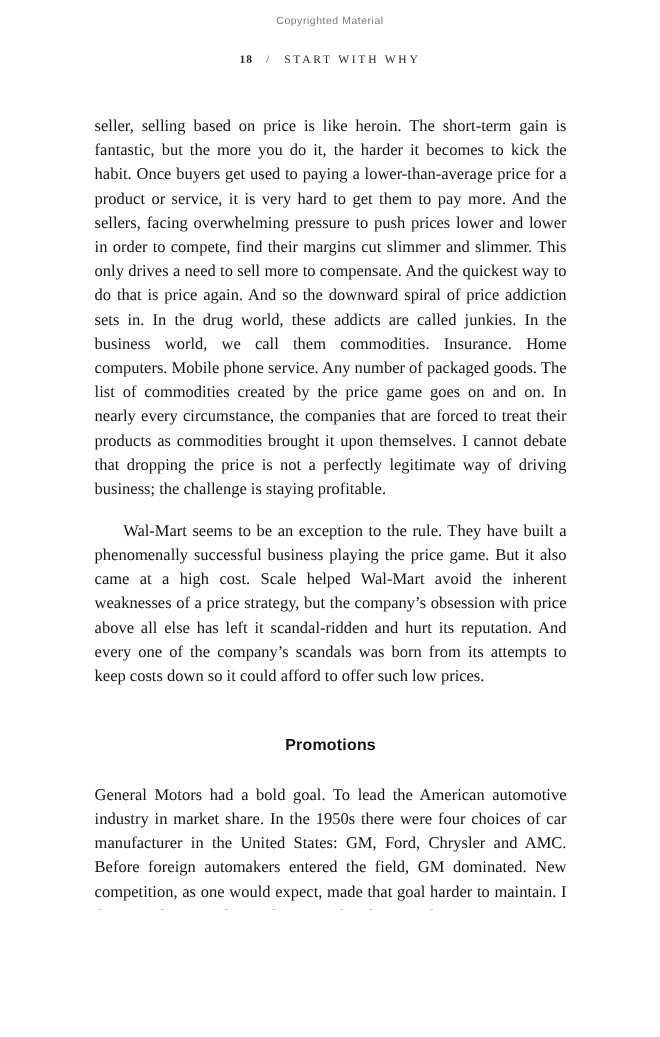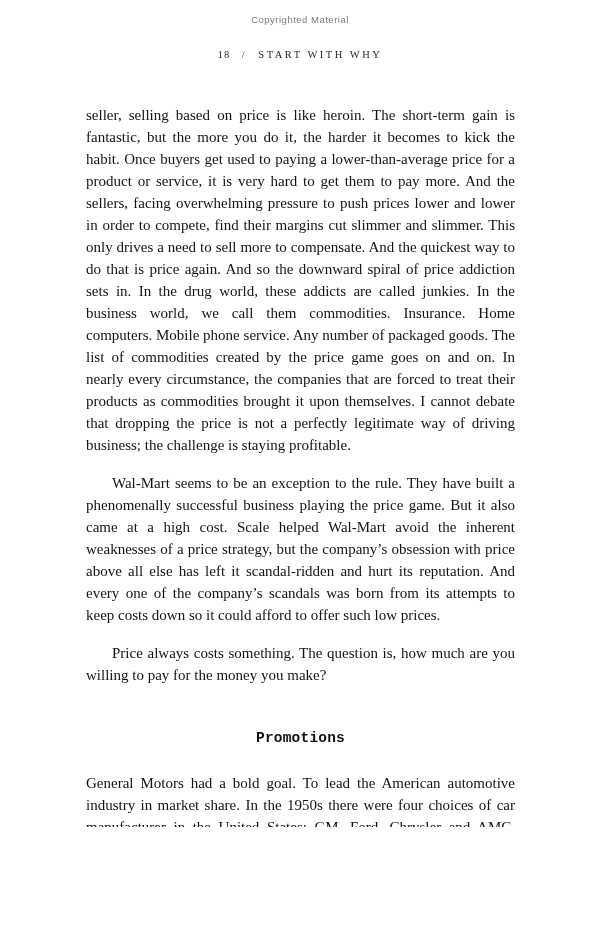--- a/index.html
+++ b/index.html
@@ -33,21 +33,21 @@
     top: 49px;
     left: 0;
     width: 100%;
     text-align: center;
     font-family: "Liberation Serif", serif;
     font-size: 10.5px;
     letter-spacing: 2px;
     color: #2a2a2a;
   }
   .running-header .page-num {
-    font-weight: 400;
+    font-weight: 700;
     letter-spacing: 1px;
   }
   .running-header .sep {
     margin: 0 7px;
     color: #444444;
   }
   .running-header .book-title {
     letter-spacing: 2.5px;
   }
   .text-block {
@@ -64,21 +64,21 @@
   .para {
     margin: 16px;
     padding: 0;
   }
   .para.indent {
     text-indent: 26px;
   }
   .section-heading {
     margin: 41px 0 23px 0;
     text-align: center;
-    font-family: Liberation Mono, monospace;
+    font-family: Liberation Sans, sans-serif;
     font-weight: 700;
     font-size: 14.5px;
     letter-spacing: 0.2px;
     color: #111111;
   }
 </style>
 </head>
 <body>
 
 <div class="book-page">
@@ -87,21 +87,20 @@
 
   <div class="running-header">
     <span class="page-num">18</span>
     <span class="sep">/</span>
     <span class="book-title">START WITH WHY</span>
   </div>
 
   <div class="text-block">
     <p class="para">seller, selling based on price is like heroin. The short-term gain is fantastic, but the more you do it, the harder it becomes to kick the habit. Once buyers get used to paying a lower-than-average price for a product or service, it is very hard to get them to pay more. And the sellers, facing overwhelming pressure to push prices lower and lower in order to compete, find their margins cut slimmer and slimmer. This only drives a need to sell more to compensate. And the quickest way to do that is price again. And so the downward spiral of price addiction sets in. In the drug world, these addicts are called junkies. In the business world, we call them commodities. Insurance. Home computers. Mobile phone service. Any number of packaged goods. The list of commodities created by the price game goes on and on. In nearly every circumstance, the companies that are forced to treat their products as commodities brought it upon themselves. I cannot debate that dropping the price is not a perfectly legitimate way of driving business; the challenge is staying profitable.</p>
     <p class="para indent">Wal-Mart seems to be an exception to the rule. They have built a phenomenally successful business playing the price game. But it also came at a high cost. Scale helped Wal-Mart avoid the inherent weaknesses of a price strategy, but the company’s obsession with price above all else has left it scandal-ridden and hurt its reputation. And every one of the company’s scandals was born from its attempts to keep costs down so it could afford to offer such low prices.</p>
-    <p class="para indent">Price always costs something. The question is, how much are you willing to pay for the money you make?</p>
 
     <h2 class="section-heading">Promotions</h2>
 
     <p class="para">General Motors had a bold goal. To lead the American automotive industry in market share. In the 1950s there were four choices of car manufacturer in the United States: GM, Ford, Chrysler and AMC. Before foreign automakers entered the field, GM dominated. New competition, as one would expect, made that goal harder to maintain. I don’t need to provide any data to explain how much</p>
   </div>
 
   <div class="copyright bottom">Copyrighted Material</div>
 
 </div>
 

